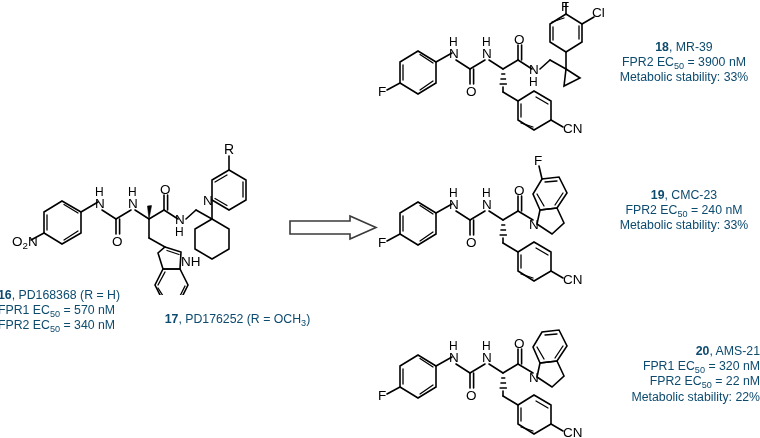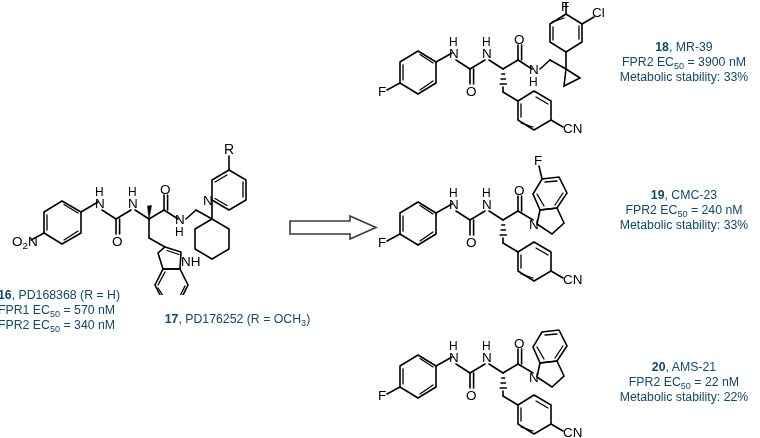--- a/index.html
+++ b/index.html
@@ -356,23 +356,26 @@
   <div class="caption caption-center" style="left:608px; top:188px; width:152px;">
     <div>
       <span class="cid">19</span><span>, CMC-23</span>
     </div>
     <div>
       <span>FPR2 EC</span><sub>50</sub><span> = 240 nM</span>
     </div>
     <div>Metabolic stability: 33%</div>
   </div>
 
-  <div class="caption caption-center" style="left:608px; top:360px; width:152px;">
+  <div class="caption caption-center" style="left:608px; top:344px; width:152px;text-align:right;">
     <div>
       <span class="cid">20</span><span>, AMS-21</span>
     </div>
     <div>
+      <span>FPR1 EC</span><sub>50</sub><span> = 320 nM</span>
+    </div>
+    <div>
       <span>FPR2 EC</span><sub>50</sub><span> = 22 nM</span>
     </div>
     <div>Metabolic stability: 22%</div>
   </div>
 
 </div>
 
 </body></html>

